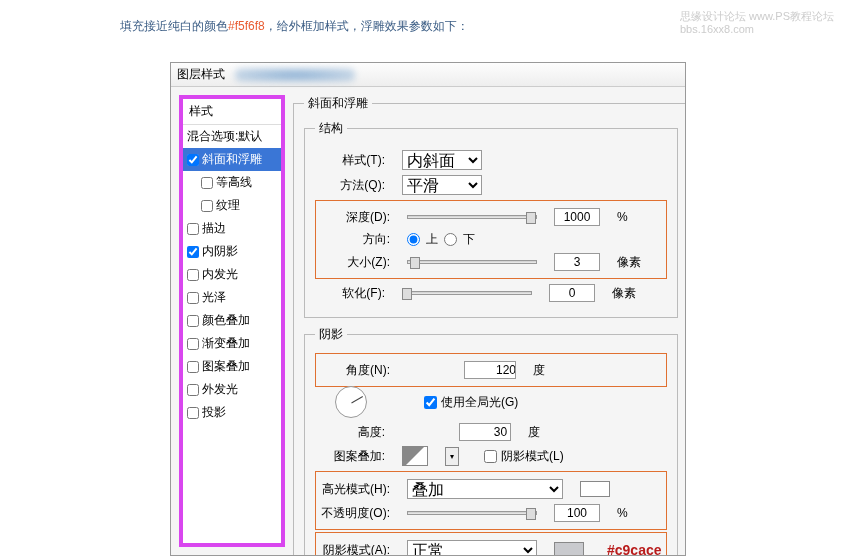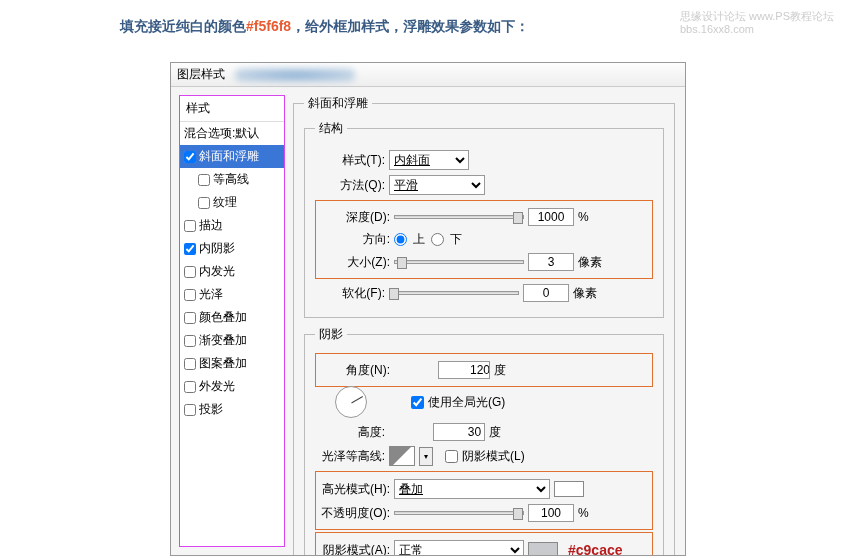--- a/index.html
+++ b/index.html
@@ -1,35 +1,35 @@
 <!DOCTYPE html>
 <html><head>
   <meta charset="utf-8">
   <style>
     * { box-sizing: border-box; margin: 0; padding: 0; font-family: "Microsoft YaHei", SimSun, sans-serif; }
     body { background: #fff; width: 844px; height: 558px; position: relative; }
-    .top-instruction { position: absolute; top: 18px; left: 120px; font-size: 14px; color: #3a5c84; font-weight: bold; }
+    .top-instruction { position: absolute; top: 18px; left: 120px; font-size: 12px; color: #3a5c84; font-weight: normal; }
     .top-instruction .hex1 { color: #e85c32; }
     .watermark { position: absolute; top: 10px; right: 10px; font-size: 11px; color: #ccc; line-height: 1.2; }
     .dialog { position: absolute; top: 62px; left: 170px; width: 516px; height: 494px; background: #f5f5f5; border: 1px solid #999; }
     .titlebar { height: 24px; background: linear-gradient(#fdfdfd,#eee); border-bottom: 1px solid #ccc; display: flex; align-items: center; padding: 0 6px; font-size: 12px; }
     .titlebar-blur { display: inline-block; width: 120px; height: 14px; margin-left: 10px; background: radial-gradient(ellipse at center, rgba(100,150,200,0.7), rgba(100,150,200,0.2)); filter: blur(3px); border-radius: 6px; }
     .content { display: flex; height: calc(100% - 24px); }
-    .sidebar { width: 106px; border: 1px solid #d946ef; margin: 8px 4px 8px 8px; background: #fff; }
+    .sidebar { width: 106px; border: 4px solid #d946ef; margin: 8px 4px 8px 8px; background: #fff; }
     .sidebar-header { padding: 4px 6px; font-size: 12px; border-bottom: 1px solid #ddd; }
     .sidebar-item { padding: 3px 4px; font-size: 12px; display: flex; align-items: center; gap: 3px; }
     .sidebar-item.selected { background: #3a76d6; color: #fff; }
     .sidebar-item input[type=checkbox] { width: 12px; height: 12px; }
     .sub { padding-left: 18px; }
     .main { flex: 1; padding: 8px 10px 8px 4px; font-size: 12px; overflow: hidden; }
     fieldset { border: 1px solid #bbb; padding: 8px 10px 10px; margin-bottom: 8px; position: relative; }
     legend { padding: 0 4px; font-size: 12px; }
-    .row { display: flex; align-items: center; margin: 5px 0; gap: 4px; }
+    .row { display: flex; align-items: center; margin: 5px 0; gap: 17px; }
     .label { width: 70px; text-align: right; font-size: 12px; }
-    select { font-size: 12px; height: 20px; border: 1px solid #999; background: #fff; text-decoration: underline; }
+    select { font-size: 16px; height: 20px; border: 1px solid #999; background: #fff; }
     input[type=text].num { width: 46px; height: 18px; font-size: 12px; text-align: center; border: 1px solid #999; }
     input[type=text].num-wide { width: 52px; padding-left: 31px; }
     .slider { flex: 1; max-width: 130px; height: 4px; background: linear-gradient(#ccc,#eee); border: 1px solid #999; position: relative; }
     .slider-thumb { position: absolute; top: -4px; width: 10px; height: 12px; background: #ddd; border: 1px solid #888; }
     .radio-group { display: flex; align-items: center; gap: 6px; }
     .annot-box { border: 1px solid #e07030; padding: 2px 4px; margin: 2px 0; }
     .anglewheel { width: 32px; height: 32px; border: 1px solid #999; border-radius: 50%; position: relative; margin-left: 20px; background: #fff; }
     .anglewheel::after { content: ''; position: absolute; width: 1px; height: 13px; background: #444; top: 3px; left: 50%; transform-origin: bottom center; transform: rotate(60deg); }
     .gloss-thumb { width: 26px; height: 20px; border: 1px solid #888; background: linear-gradient(135deg,#888 49%, #fff 51%); }
     .dropdown-arrow { width: 14px; height: 19px; border: 1px solid #888; background:#eee; display:inline-flex; align-items:center; justify-content:center; font-size:8px; }
@@ -116,21 +116,21 @@
         <legend>斜面和浮雕</legend>
 
         <fieldset>
           <legend>结构</legend>
           <div class="row">
             <span class="label">样式(T):</span>
             <select style="width:80px;"><option>内斜面</option></select>
           </div>
           <div class="row">
             <span class="label">方法(Q):</span>
-            <select style="width:96px;"><option>平滑</option></select>
+            <select style="width:80px;"><option>平滑</option></select>
           </div>
           <div class="annot-box">
             <div class="row">
               <span class="label">深度(D):</span>
               <div class="slider">
                   <div class="slider-thumb" style="left:118px;"></div>
                 </div>
               <input type="text" class="num" value="1000" style="">
               <span>%</span>
             </div>
@@ -179,21 +179,21 @@
               <span>使用全局光(G)</span>
             </div>
           </div>
           <div class="row">
             <span class="label">高度:</span>
             <div style="width:40px;"></div>
             <input type="text" class="num num-wide" value="30" style="">
             <span>度</span>
           </div>
           <div class="row">
-            <span class="label">光泽等高线:</span>
+            <span class="label">图案叠加:</span>
             <div class="gloss-thumb"></div>
             <div class="dropdown-arrow">▾</div>
             <div class="checkline" style="margin-left:8px;">
               <input type="checkbox" style="">
               <span>阴影模式(L)</span>
             </div>
           </div>
           <div class="annot-box">
             <div class="row">
               <span class="label">高光模式(H):</span>

